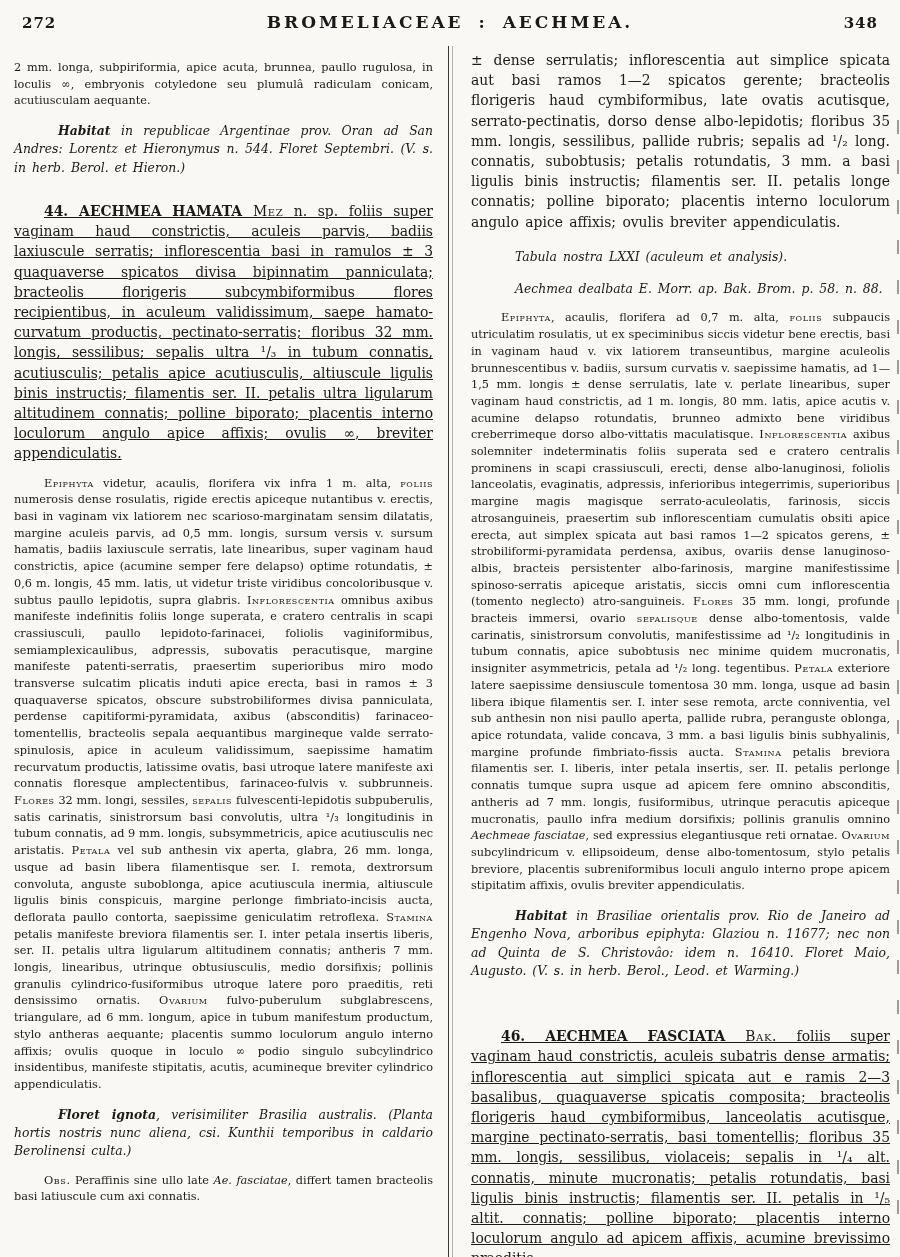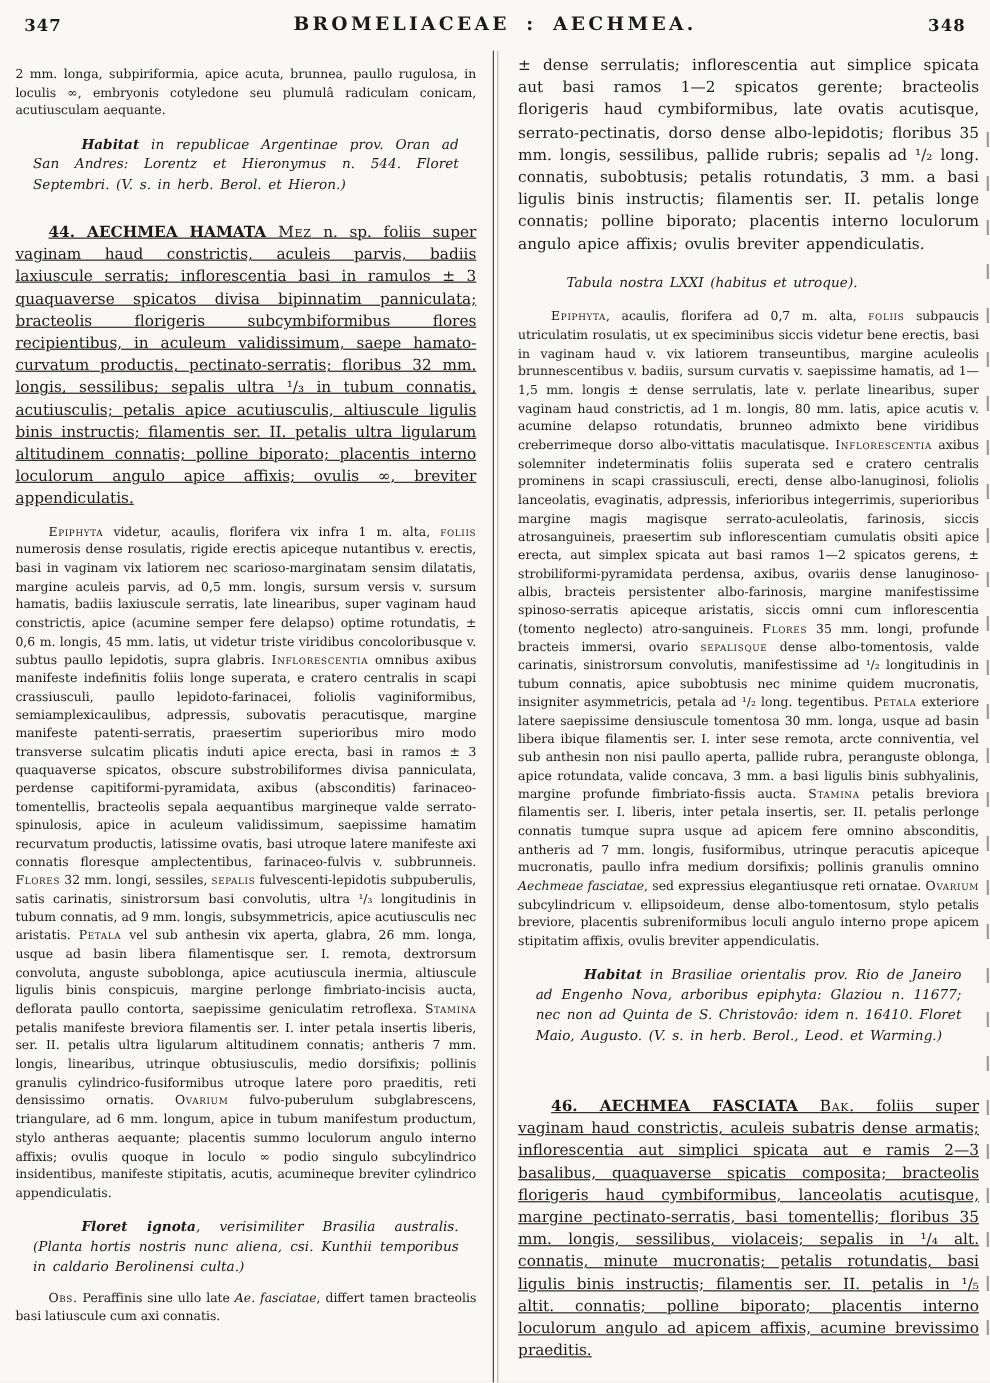--- a/index.html
+++ b/index.html
@@ -96,21 +96,21 @@
     font-size: 13.9px;
     line-height: 20.2px;
     margin: 0 0 3px 0;
     word-spacing: 2px;
   }
   .p-habitat, .p-synonym, .p-tabula {
     font-style: italic;
     font-size: 12.4px;
     line-height: 18.3px;
     text-indent: 44px;
-    margin: 12px 16px;
+    margin: 12px 0;
     word-spacing: 2px;
   }
   .p-tabula { margin: 16px 0 14px 0; }
   .p-obs {
     font-size: 11.3px;
     line-height: 16.7px;
     margin: 10px 0;
   }
   .lead-large { margin-top: 46px; }
   
@@ -118,37 +118,38 @@
   .seg-bold { font-weight: bold; }
   .seg-italic { font-style: italic; }
   .seg-bolditalic { font-weight: bold; font-style: italic; }
   .seg-smallcaps { font-variant: small-caps; letter-spacing: .6px; }
 </style>
 </head>
 <body>
 
 <div class="page">
   <div class="header">
-    <span class="page-num left">347</span>
+    <span class="page-num left">272</span>
     <div class="running-title">BROMELIACEAE :  AECHMEA.</div>
     <span class="page-num right">348</span>
   </div>
 
   <div class="columns">
     <div class="col left">
         <p class="para p-small noindent"><span class="seg-normal">2 mm. longa, subpiriformia, apice acuta, brunnea, paullo rugulosa, in loculis ∞, embryonis cotyledone seu plumulâ radiculam conicam, acutiusculam aequante.</span></p>
         <p class="para p-habitat"><span class="seg-bolditalic">Habitat</span><span class="seg-normal"> in republicae Argentinae prov. Oran ad San Andres: Lorentz et Hieronymus n. 544.  Floret Septembri.  (V. s. in herb. Berol. et Hieron.)</span></p>
         <p class="para p-species"><span class="seg-bold">44. AECHMEA HAMATA </span><span class="seg-smallcaps">Mez</span><span class="seg-normal"> n. sp. foliis super vaginam haud constrictis, aculeis parvis, badiis laxiuscule serratis; inflorescentia basi in ramulos ± 3 quaquaverse spicatos divisa bipinnatim panniculata; bracteolis florigeris subcymbiformibus flores recipientibus, in aculeum validissimum, saepe hamato-curvatum productis, pectinato-serratis; floribus 32 mm. longis, sessilibus; sepalis ultra ¹/₃ in tubum connatis, acutiusculis; petalis apice acutiusculis, altiuscule ligulis binis instructis; filamentis ser. II. petalis ultra ligularum altitudinem connatis; polline biporato; placentis interno loculorum angulo apice affixis; ovulis ∞, breviter appendiculatis.</span></p>
         <p class="para p-small"><span class="seg-smallcaps">Epiphyta</span><span class="seg-normal"> videtur, acaulis, florifera vix infra 1 m. alta, </span><span class="seg-smallcaps">foliis</span><span class="seg-normal"> numerosis dense rosulatis, rigide erectis apiceque nutantibus v. erectis, basi in vaginam vix latiorem nec scarioso-marginatam sensim dilatatis, margine aculeis parvis, ad 0,5 mm. longis, sursum versis v. sursum hamatis, badiis laxiuscule serratis, late linearibus, super vaginam haud constrictis, apice (acumine semper fere delapso) optime rotundatis, ± 0,6 m. longis, 45 mm. latis, ut videtur triste viridibus concoloribusque v. subtus paullo lepidotis, supra glabris. </span><span class="seg-smallcaps">Inflorescentia</span><span class="seg-normal"> omnibus axibus manifeste indefinitis foliis longe superata, e cratero centralis in scapi crassiusculi, paullo lepidoto-farinacei, foliolis vaginiformibus, semiamplexicaulibus, adpressis, subovatis peracutisque, margine manifeste patenti-serratis, praesertim superioribus miro modo transverse sulcatim plicatis induti apice erecta, basi in ramos ± 3 quaquaverse spicatos, obscure substrobiliformes divisa panniculata, perdense capitiformi-pyramidata, axibus (absconditis) farinaceo-tomentellis, bracteolis sepala aequantibus margineque valde serrato-spinulosis, apice in aculeum validissimum, saepissime hamatim recurvatum productis, latissime ovatis, basi utroque latere manifeste axi connatis floresque amplectentibus, farinaceo-fulvis v. subbrunneis. </span><span class="seg-smallcaps">Flores</span><span class="seg-normal"> 32 mm. longi, sessiles, </span><span class="seg-smallcaps">sepalis</span><span class="seg-normal"> fulvescenti-lepidotis subpuberulis, satis carinatis, sinistrorsum basi convolutis, ultra ¹/₃ longitudinis in tubum connatis, ad 9 mm. longis, subsymmetricis, apice acutiusculis nec aristatis. </span><span class="seg-smallcaps">Petala</span><span class="seg-normal"> vel sub anthesin vix aperta, glabra, 26 mm. longa, usque ad basin libera filamentisque ser. I. remota, dextrorsum convoluta, anguste suboblonga, apice acutiuscula inermia, altiuscule ligulis binis conspicuis, margine perlonge fimbriato-incisis aucta, deflorata paullo contorta, saepissime geniculatim retroflexa. </span><span class="seg-smallcaps">Stamina</span><span class="seg-normal"> petalis manifeste breviora filamentis ser. I. inter petala insertis liberis, ser. II. petalis ultra ligularum altitudinem connatis; antheris 7 mm. longis, linearibus, utrinque obtusiusculis, medio dorsifixis; pollinis granulis cylindrico-fusiformibus utroque latere poro praeditis, reti densissimo ornatis. </span><span class="seg-smallcaps">Ovarium</span><span class="seg-normal"> fulvo-puberulum subglabrescens, triangulare, ad 6 mm. longum, apice in tubum manifestum productum, stylo antheras aequante; placentis summo loculorum angulo interno affixis; ovulis quoque in loculo ∞ podio singulo subcylindrico insidentibus, manifeste stipitatis, acutis, acumineque breviter cylindrico appendiculatis.</span></p>
         <p class="para p-habitat"><span class="seg-bolditalic">Floret ignota</span><span class="seg-normal">, verisimiliter Brasilia australis.  (Planta hortis nostris nunc aliena, csi. Kunthii temporibus in caldario Berolinensi culta.)</span></p>
         <p class="para p-obs"><span class="seg-smallcaps">Obs.</span><span class="seg-normal">  Peraffinis sine ullo late </span><span class="seg-italic">Ae. fasciatae</span><span class="seg-normal">, differt tamen bracteolis basi latiuscule cum axi connatis.</span></p>
       </div>
     <div class="col right">
         <p class="para p-species-cont noindent"><span class="seg-normal">± dense serrulatis; inflorescentia aut simplice spicata aut basi ramos 1—2 spicatos gerente; bracteolis florigeris haud cymbiformibus, late ovatis acutisque, serrato-pectinatis, dorso dense albo-lepidotis; floribus 35 mm. longis, sessilibus, pallide rubris; sepalis ad ¹/₂ long. connatis, subobtusis; petalis rotundatis, 3 mm. a basi ligulis binis instructis; filamentis ser. II. petalis longe connatis; polline biporato; placentis interno loculorum angulo apice affixis; ovulis breviter appendiculatis.</span></p>
-        <p class="para p-tabula"><span class="seg-normal">Tabula nostra LXXI (habitus et utroque).</span></p>
+        <p class="para p-tabula"><span class="seg-normal">Tabula nostra LXXI (aculeum et analysis).</span></p>
+        <p class="para p-synonym"><span class="seg-normal">Aechmea dealbata E. Morr. ap. Bak. Brom. p. 58. n. 88.</span></p>
         <p class="para p-small"><span class="seg-smallcaps">Epiphyta</span><span class="seg-normal">, acaulis, florifera ad 0,7 m. alta, </span><span class="seg-smallcaps">foliis</span><span class="seg-normal"> subpaucis utriculatim rosulatis, ut ex speciminibus siccis videtur bene erectis, basi in vaginam haud v. vix latiorem transeuntibus, margine aculeolis brunnescentibus v. badiis, sursum curvatis v. saepissime hamatis, ad 1—1,5 mm. longis ± dense serrulatis, late v. perlate linearibus, super vaginam haud constrictis, ad 1 m. longis, 80 mm. latis, apice acutis v. acumine delapso rotundatis, brunneo admixto bene viridibus creberrimeque dorso albo-vittatis maculatisque. </span><span class="seg-smallcaps">Inflorescentia</span><span class="seg-normal"> axibus solemniter indeterminatis foliis superata sed e cratero centralis prominens in scapi crassiusculi, erecti, dense albo-lanuginosi, foliolis lanceolatis, evaginatis, adpressis, inferioribus integerrimis, superioribus margine magis magisque serrato-aculeolatis, farinosis, siccis atrosanguineis, praesertim sub inflorescentiam cumulatis obsiti apice erecta, aut simplex spicata aut basi ramos 1—2 spicatos gerens, ± strobiliformi-pyramidata perdensa, axibus, ovariis dense lanuginoso-albis, bracteis persistenter albo-farinosis, margine manifestissime spinoso-serratis apiceque aristatis, siccis omni cum inflorescentia (tomento neglecto) atro-sanguineis. </span><span class="seg-smallcaps">Flores</span><span class="seg-normal"> 35 mm. longi, profunde bracteis immersi, ovario </span><span class="seg-smallcaps">sepalisque</span><span class="seg-normal"> dense albo-tomentosis, valde carinatis, sinistrorsum convolutis, manifestissime ad ¹/₂ longitudinis in tubum connatis, apice subobtusis nec minime quidem mucronatis, insigniter asymmetricis, petala ad ¹/₂ long. tegentibus. </span><span class="seg-smallcaps">Petala</span><span class="seg-normal"> exteriore latere saepissime densiuscule tomentosa 30 mm. longa, usque ad basin libera ibique filamentis ser. I. inter sese remota, arcte conniventia, vel sub anthesin non nisi paullo aperta, pallide rubra, peranguste oblonga, apice rotundata, valide concava, 3 mm. a basi ligulis binis subhyalinis, margine profunde fimbriato-fissis aucta. </span><span class="seg-smallcaps">Stamina</span><span class="seg-normal"> petalis breviora filamentis ser. I. liberis, inter petala insertis, ser. II. petalis perlonge connatis tumque supra usque ad apicem fere omnino absconditis, antheris ad 7 mm. longis, fusiformibus, utrinque peracutis apiceque mucronatis, paullo infra medium dorsifixis; pollinis granulis omnino </span><span class="seg-italic">Aechmeae fasciatae</span><span class="seg-normal">, sed expressius elegantiusque reti ornatae. </span><span class="seg-smallcaps">Ovarium</span><span class="seg-normal"> subcylindricum v. ellipsoideum, dense albo-tomentosum, stylo petalis breviore, placentis subreniformibus loculi angulo interno prope apicem stipitatim affixis, ovulis breviter appendiculatis.</span></p>
         <p class="para p-habitat"><span class="seg-bolditalic">Habitat</span><span class="seg-normal"> in Brasiliae orientalis prov. Rio de Janeiro ad Engenho Nova, arboribus epiphyta: Glaziou n. 11677; nec non ad Quinta de S. Christovâo: idem n. 16410.  Floret Maio, Augusto.  (V. s. in herb. Berol., Leod. et Warming.)</span></p>
         <p class="para p-species lead-large"><span class="seg-bold">46. AECHMEA FASCIATA </span><span class="seg-smallcaps">Bak.</span><span class="seg-normal"> foliis super vaginam haud constrictis, aculeis subatris dense armatis; inflorescentia aut simplici spicata aut e ramis 2—3 basalibus, quaquaverse spicatis composita; bracteolis florigeris haud cymbiformibus, lanceolatis acutisque, margine pectinato-serratis, basi tomentellis; floribus 35 mm. longis, sessilibus, violaceis; sepalis in ¹/₄ alt. connatis, minute mucronatis; petalis rotundatis, basi ligulis binis instructis; filamentis ser. II. petalis in ¹/₅ altit. connatis; polline biporato; placentis interno loculorum angulo ad apicem affixis, acumine brevissimo praeditis.</span></p>
       </div>
   </div>
 
   <div class="divider-a"></div>
   <div class="divider-b"></div>
   <div class="edge-artifact"></div>
 </div>

